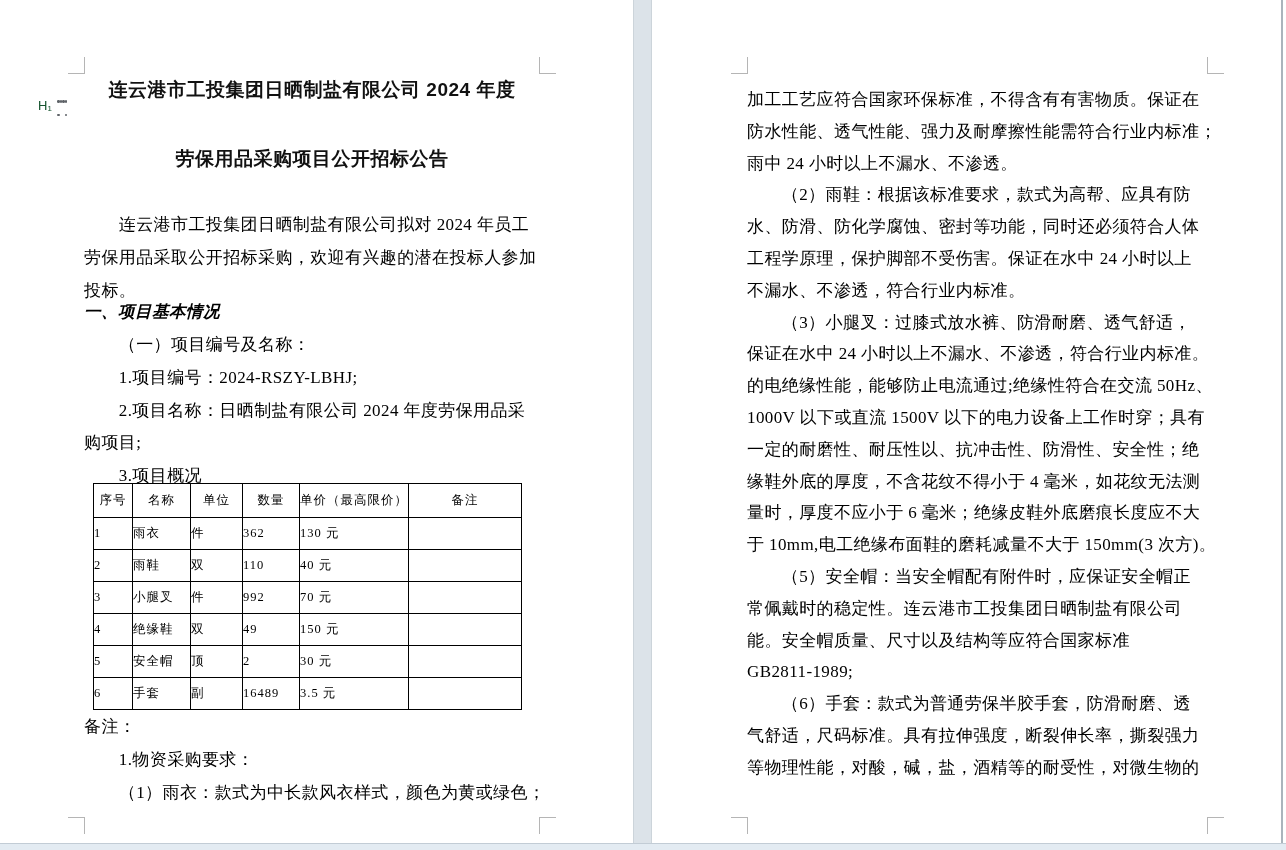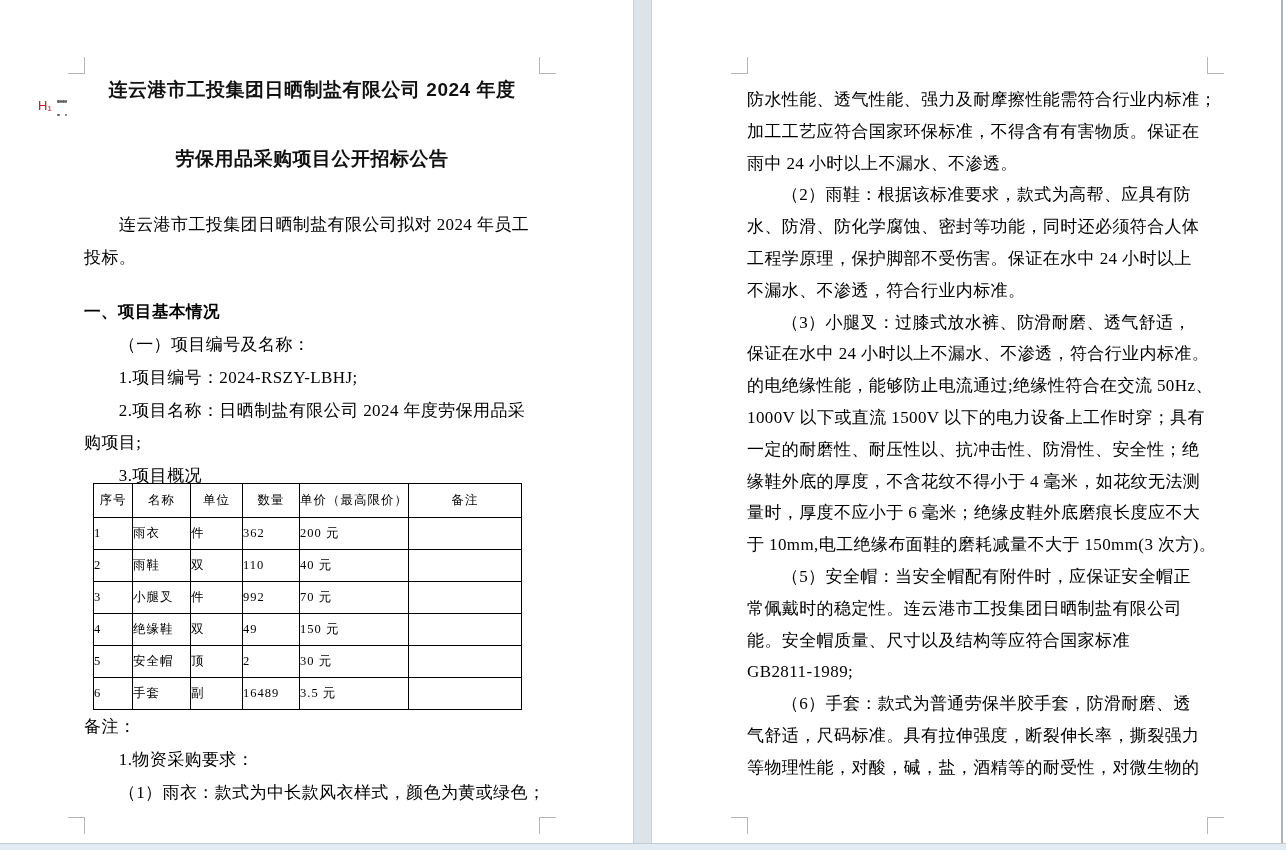--- a/index.html
+++ b/index.html
@@ -29,41 +29,41 @@
   
   .crop{width:16px;height:16px;position:absolute;}
   .crop.tl{border-right:1px solid #b5b5b5;border-bottom:1px solid #b5b5b5;}
   .crop.tr{border-left:1px solid #b5b5b5;border-bottom:1px solid #b5b5b5;}
   .crop.bl{border-right:1px solid #b5b5b5;border-top:1px solid #b5b5b5;}
   .crop.br{border-left:1px solid #b5b5b5;border-top:1px solid #b5b5b5;}
 
   
   .h1-badge{
     left:38px;top:98px;font-family:"Liberation Sans",sans-serif;
-    font-size:13px;color:#b91c1c;letter-spacing:0;
+    font-size:13px;color:#14532d;letter-spacing:0;
   }
   .drag-handle{
     left:57px;top:100px;width:10px;height:16px;
     display:flex;flex-wrap:wrap;align-content:space-between;justify-content:space-between;
   }
   .drag-handle i{width:2.5px;height:2.5px;background:#5f6368;border-radius:50%;display:block;}
 
   
   .p1{left:84px;top:0;width:456px;height:843px;}
   .doc-title{
     width:100%;text-align:center;
     font-family:"Liberation Sans",sans-serif;font-weight:700;
     font-size:19px;color:#111;letter-spacing:.5px;
   }
   .t1{top:77px;} .t2{top:146px;}
   .lines .line{height:32.8px;line-height:32.8px;font-size:17px;letter-spacing:.4px;white-space:pre;}
   .intro{top:209px;left:0;width:100%;}
   .sec-heading{
     top:301px;left:0;font-family:"Liberation Sans",sans-serif;
-    font-weight:700;font-size:16.5px;letter-spacing:.5px;
+    font-weight:700;font-size:16.5px;letter-spacing:.5px;font-style:italic;
   }
   .blines{top:329px;left:0;width:100%;}
   .flines{top:703px;left:0;width:100%;margin-top:8px;}
 
   
   .gtable{left:9px;top:483px;border-collapse:collapse;table-layout:fixed;}
   .gtable th,.gtable td{
     border:1px solid #000;vertical-align:middle;
     font-family:"Liberation Serif",serif;font-size:12.5px;font-weight:400;
     padding:0;letter-spacing:1px;white-space:pre;
@@ -101,20 +101,21 @@
     <i></i>
     <i></i>
 </div>
 
 <div class="abs p1">
   <div class="abs doc-title t1">连云港市工投集团日晒制盐有限公司 2024 年度</div>
   <div class="abs doc-title t2">劳保用品采购项目公开招标公告</div>
 
   <div class="abs lines intro">
       <div class="line">　　连云港市工投集团日晒制盐有限公司拟对 2024 年员工</div>
+      <div class="line">劳保用品采取公开招标采购，欢迎有兴趣的潜在投标人参加</div>
       <div class="line">投标。</div>
     </div>
 
   <div class="abs sec-heading">一、项目基本情况</div>
 
   <div class="abs lines blines">
       <div class="line">　　（一）项目编号及名称：</div>
       <div class="line">　　1.项目编号：2024-RSZY-LBHJ;</div>
       <div class="line">　　2.项目名称：日晒制盐有限公司 2024 年度劳保用品采</div>
       <div class="line">购项目;</div>
@@ -139,21 +140,21 @@
           <th>单价（最高限价）</th>
           <th>备注</th>
         </tr>
     </thead>
     <tbody>
         <tr>
         <td>1</td>
         <td>雨衣</td>
         <td>件</td>
         <td>362</td>
-        <td>200 元</td>
+        <td>130 元</td>
         <td></td>
       </tr>
         <tr>
         <td>2</td>
         <td>雨鞋</td>
         <td>双</td>
         <td>110</td>
         <td>40 元</td>
         <td></td>
       </tr>
@@ -193,22 +194,22 @@
   </table>
 
   <div class="abs lines flines">
       <div class="line">备注：</div>
       <div class="line">　　1.物资采购要求：</div>
       <div class="line">　　（1）雨衣：款式为中长款风衣样式，颜色为黄或绿色；</div>
     </div>
 </div>
 
 <div class="abs lines p2lines">
+    <div class="line">加工工艺应符合国家环保标准，不得含有有害物质。保证在</div>
     <div class="line">防水性能、透气性能、强力及耐摩擦性能需符合行业内标准；</div>
-    <div class="line">加工工艺应符合国家环保标准，不得含有有害物质。保证在</div>
     <div class="line">雨中 24 小时以上不漏水、不渗透。</div>
     <div class="line">　　（2）雨鞋：根据该标准要求，款式为高帮、应具有防</div>
     <div class="line">水、防滑、防化学腐蚀、密封等功能，同时还必须符合人体</div>
     <div class="line">工程学原理，保护脚部不受伤害。保证在水中 24 小时以上</div>
     <div class="line">不漏水、不渗透，符合行业内标准。</div>
     <div class="line">　　（3）小腿叉：过膝式放水裤、防滑耐磨、透气舒适，</div>
     <div class="line">保证在水中 24 小时以上不漏水、不渗透，符合行业内标准。</div>
     <div class="line">的电绝缘性能，能够防止电流通过;绝缘性符合在交流 50Hz、</div>
     <div class="line">1000V 以下或直流 1500V 以下的电力设备上工作时穿；具有</div>
     <div class="line">一定的耐磨性、耐压性以、抗冲击性、防滑性、安全性；绝</div>

